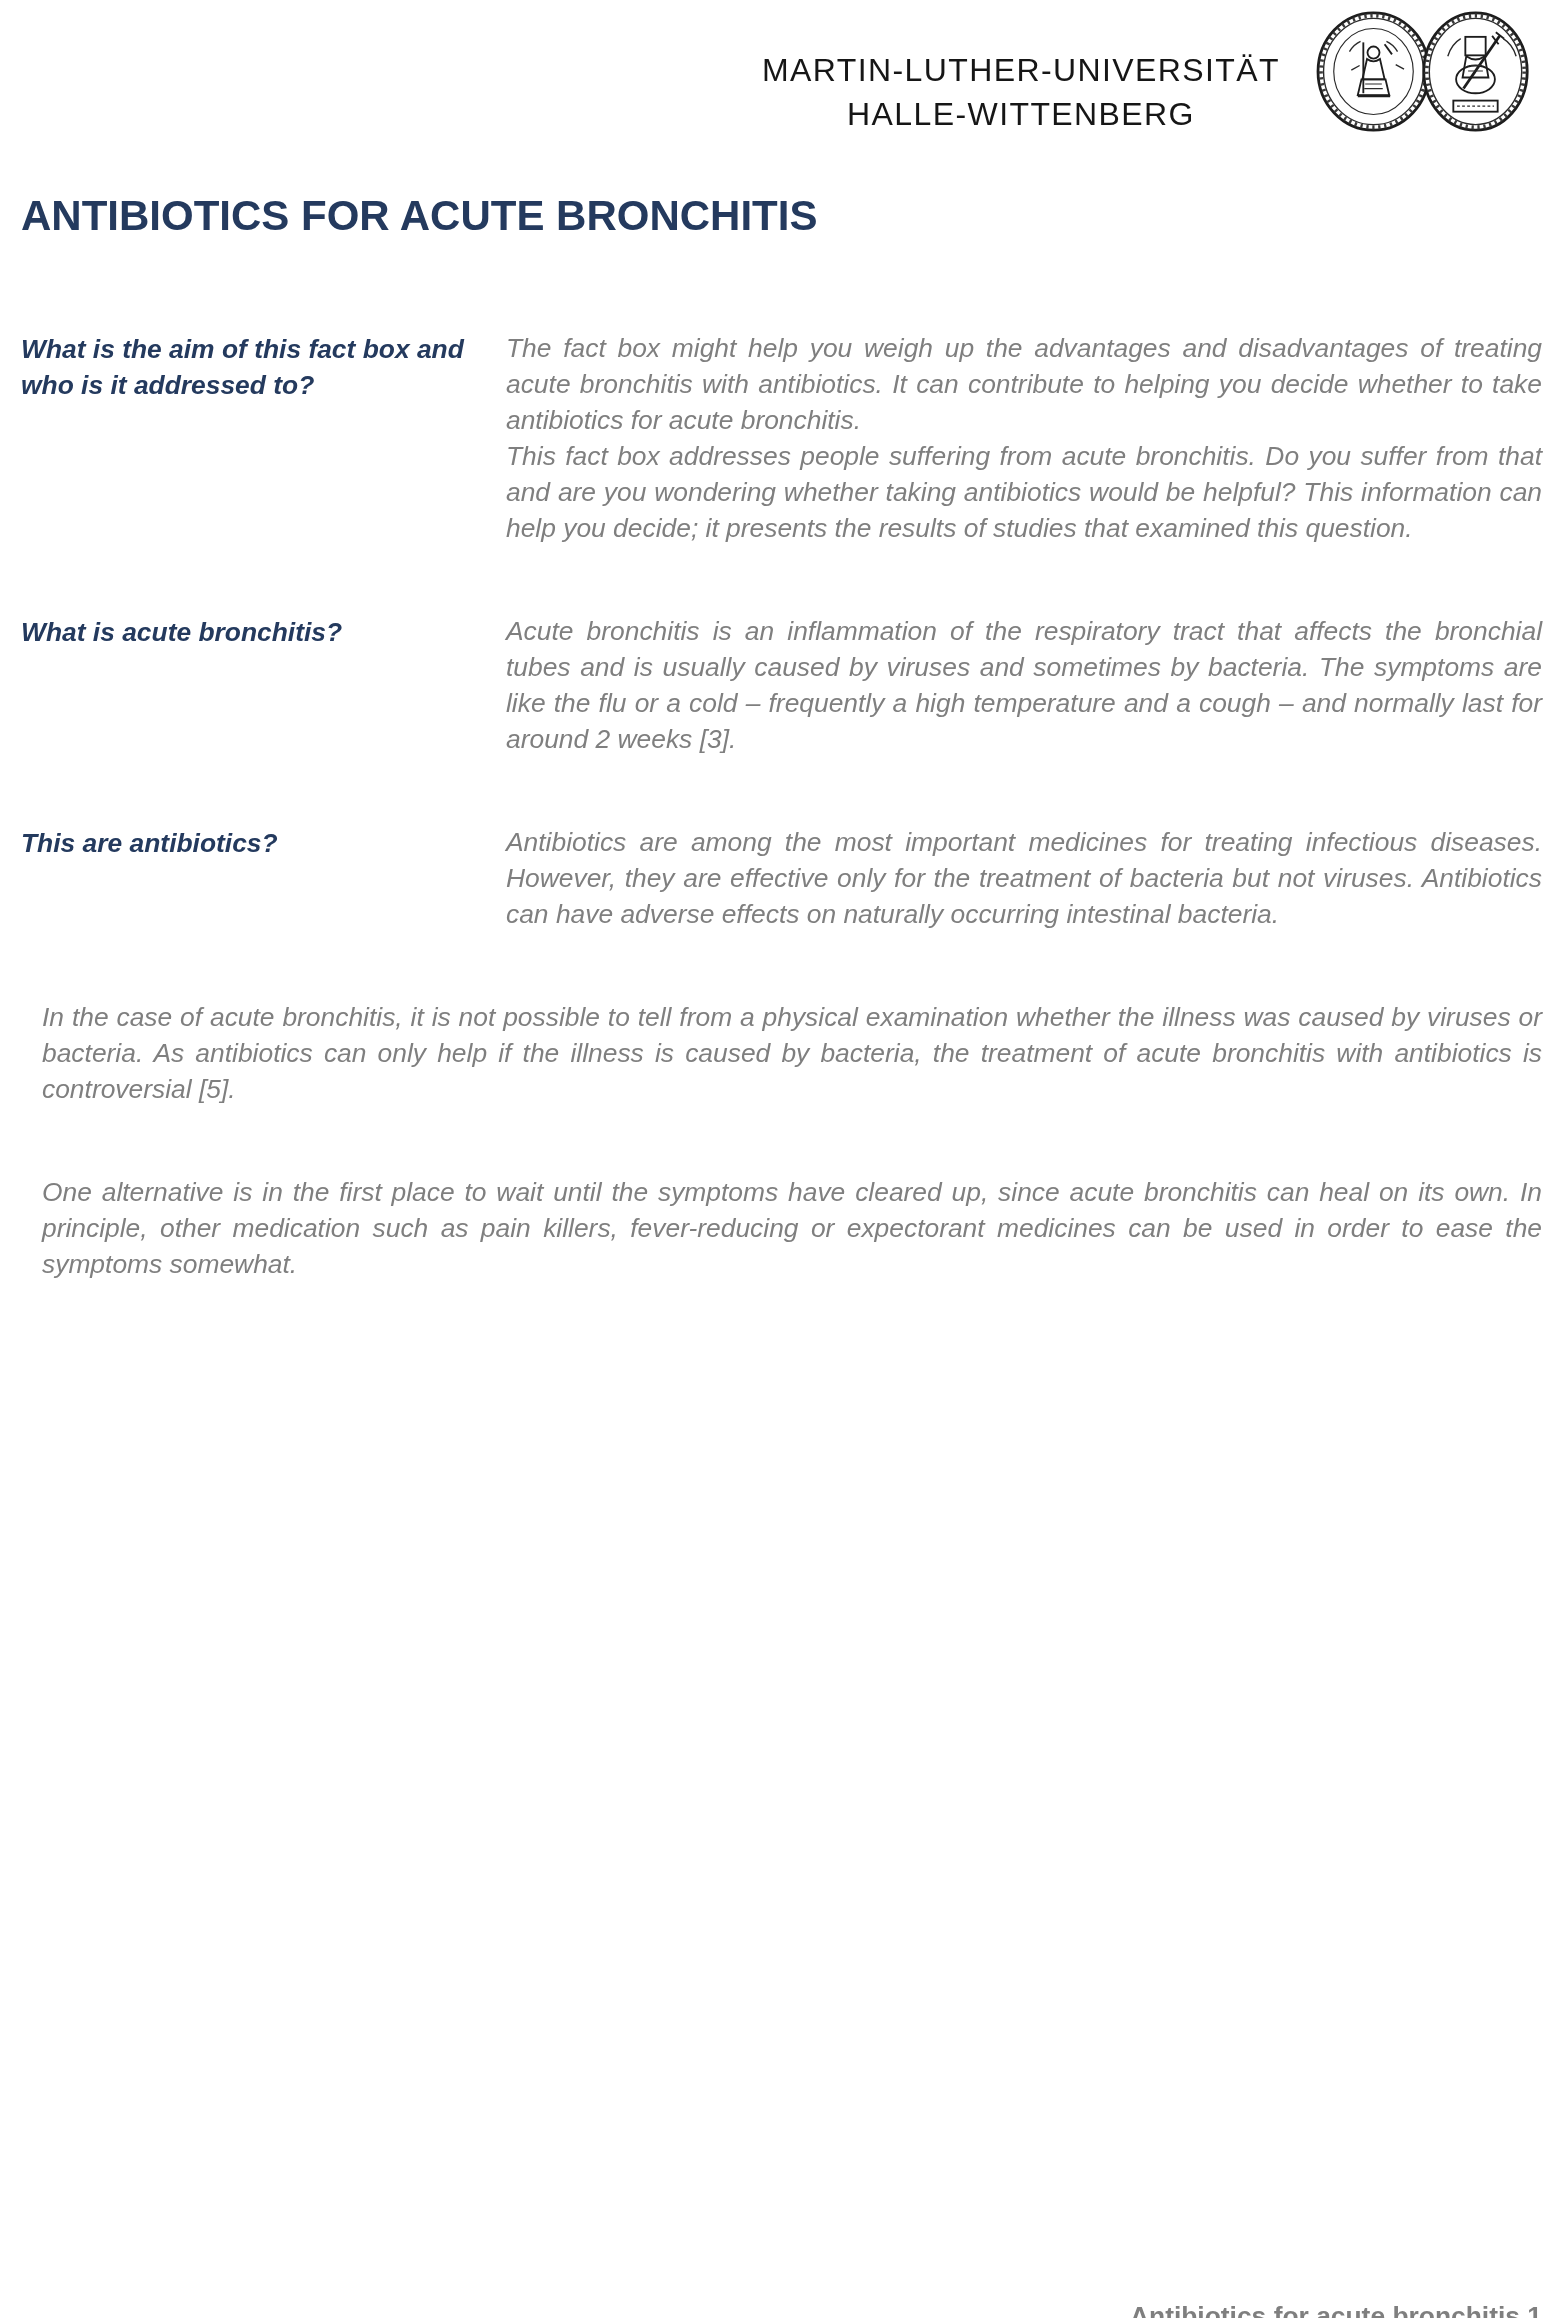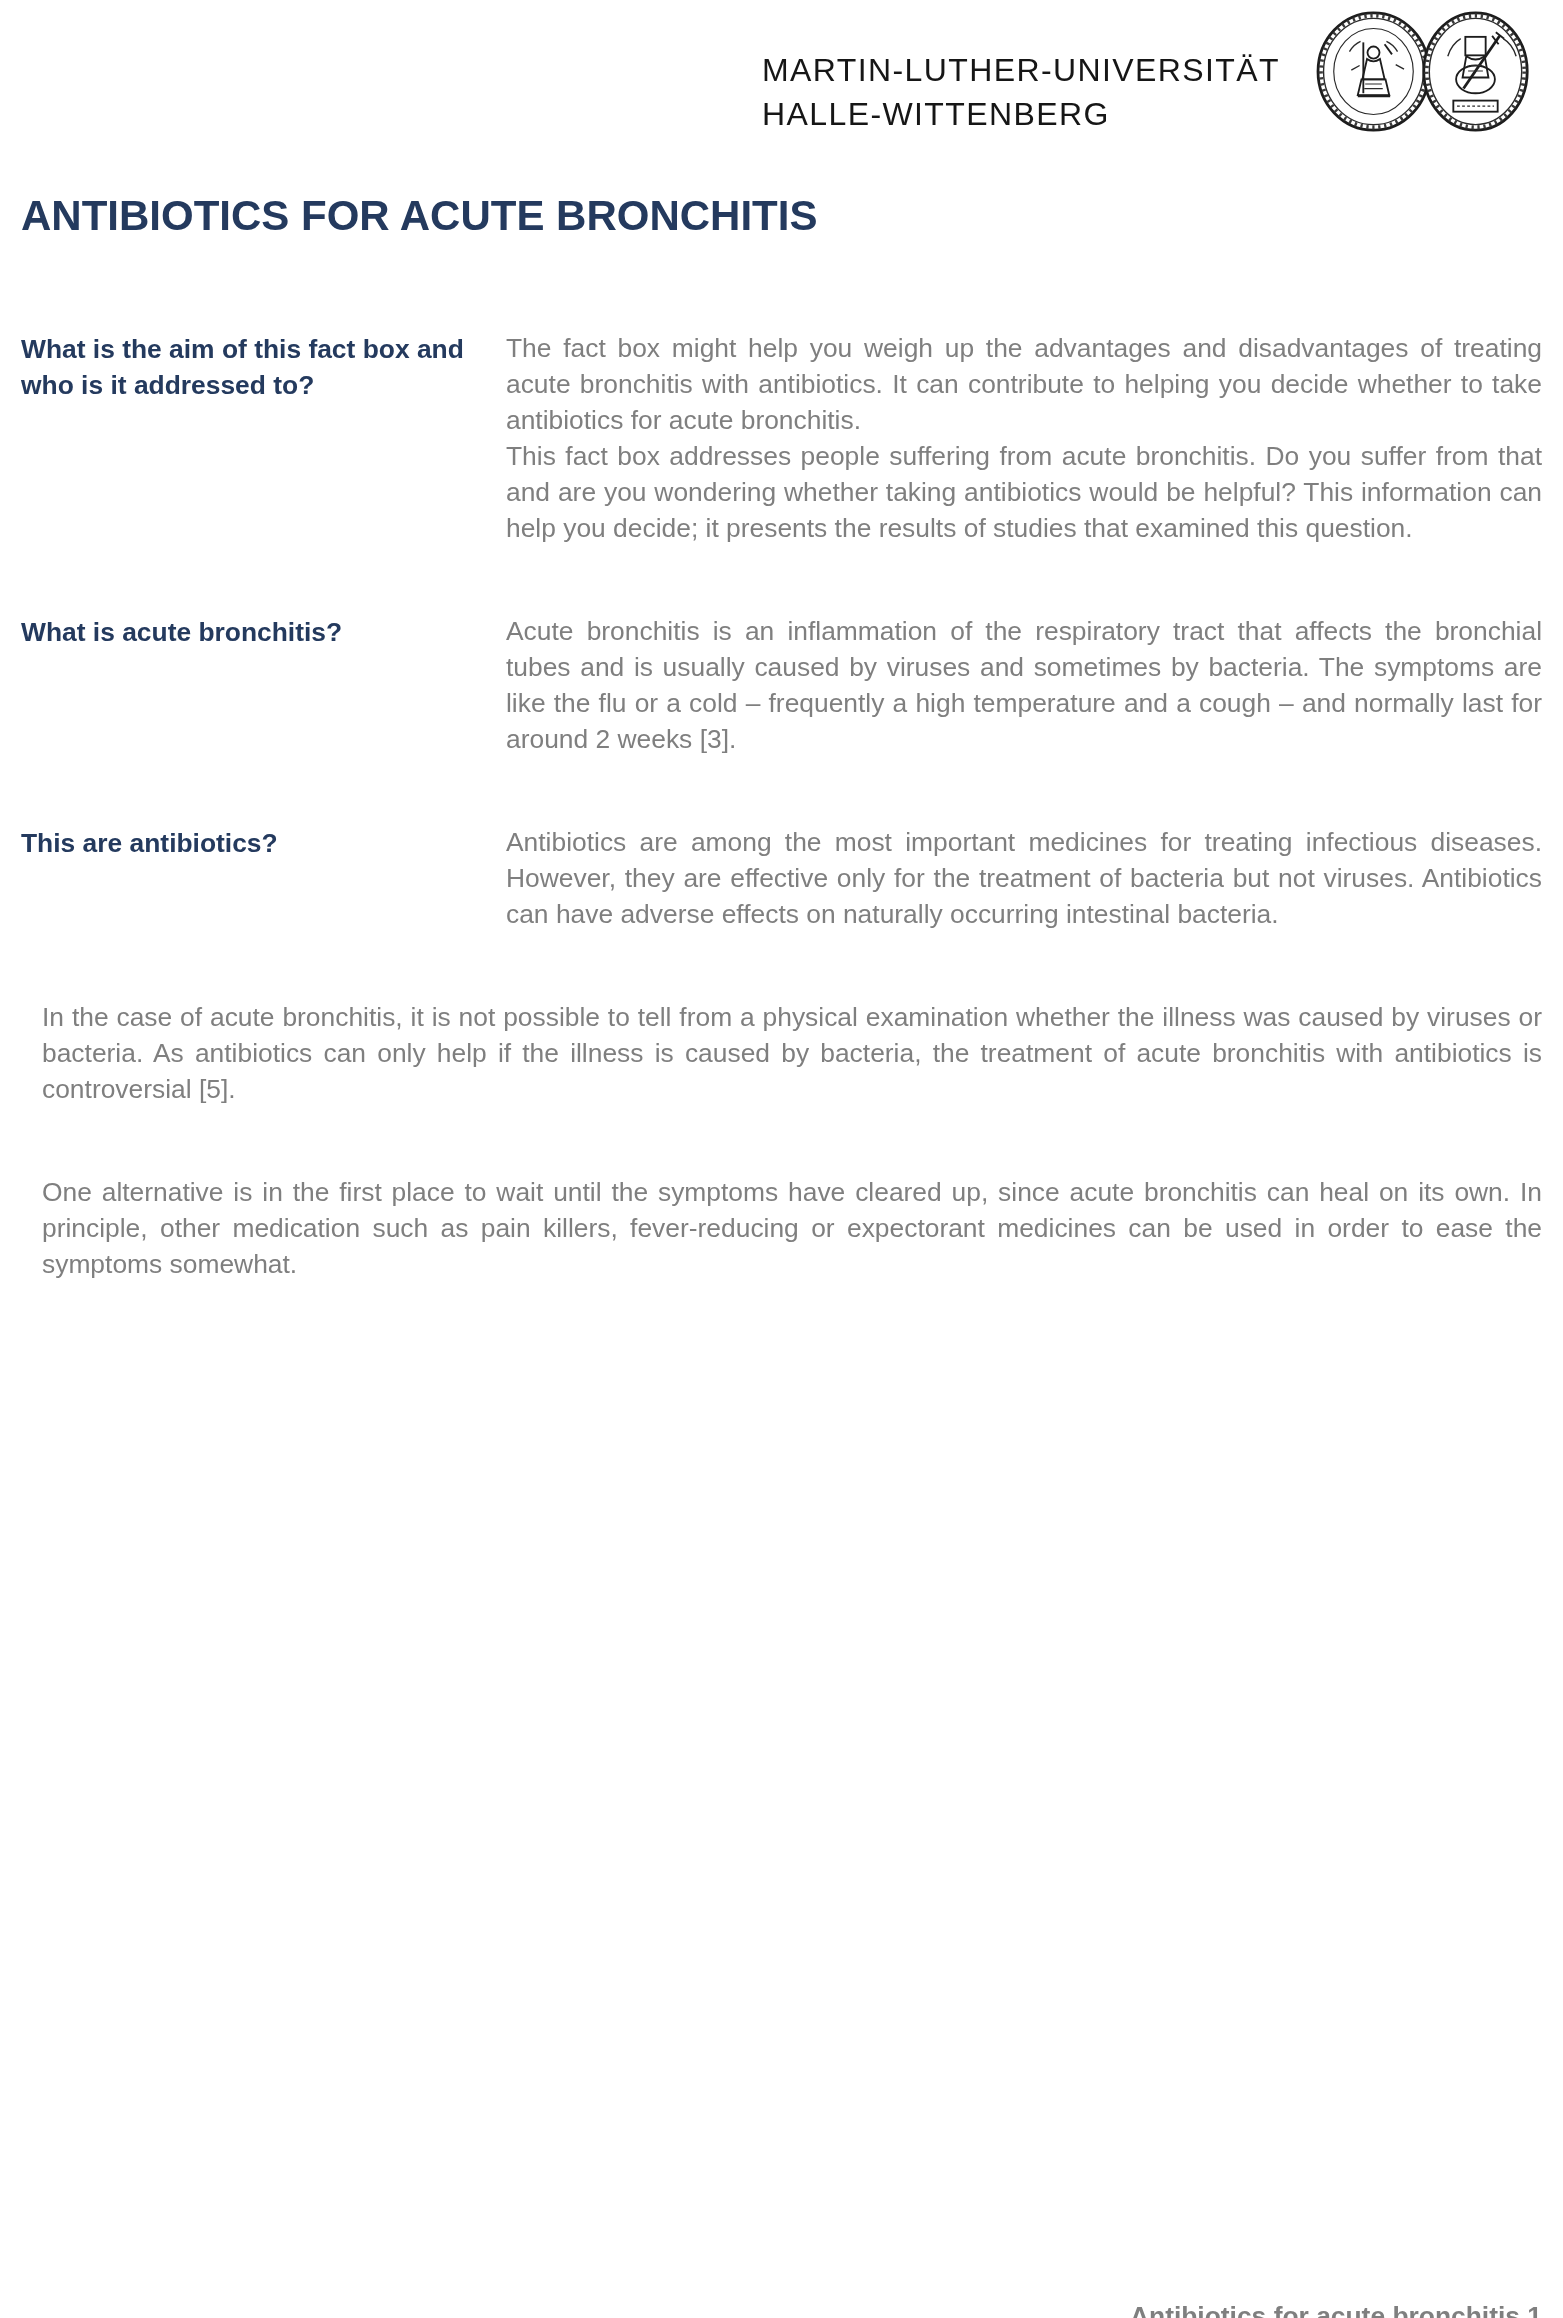--- a/index.html
+++ b/index.html
@@ -12,21 +12,21 @@
     width:1563px;height:2342px;
     background:#ffffff;
     position:relative;
     font-family:"Liberation Sans",sans-serif;
     overflow:hidden;
   }
   .page{position:absolute;inset:0;}
   
   .university-wordmark{
     position:absolute;top:48px;right:283px;
-    text-align:left;
+    text-align:center;
     color:var(--ink);
     font-size:32px;line-height:44px;letter-spacing:1.4px;
     font-family:"Liberation Sans",sans-serif;
     white-space:nowrap;
   }
   .seals{
     position:absolute;top:10.2px;left:1315px;width:224px;height:126px;
   }
   .seals svg{position:absolute;top:0;}
   .seal-left{left:0;}
@@ -35,21 +35,21 @@
   .doc-title{
     position:absolute;left:21px;top:192px;
     font-size:42px;font-weight:bold;color:var(--navy);
     white-space:nowrap;
   }
   
   .sections{
     position:absolute;left:21px;top:330px;width:1521px;
     display:flex;flex-direction:column;gap:67px;
   }
-  .section{display:flex;align-items:flex-start;}
+  .section{display:flex;align-items:flex-start;font-style:italic;}
   .question{
     flex:0 0 464px;width:464px;
     color:var(--navy);font-weight:bold;
     font-size:26.4px;line-height:36px;
     padding-top:0.5px;
   }
   .answer{
     flex:1;margin-left:21px;
     color:var(--gray);
     font-size:26.4px;line-height:36px;

